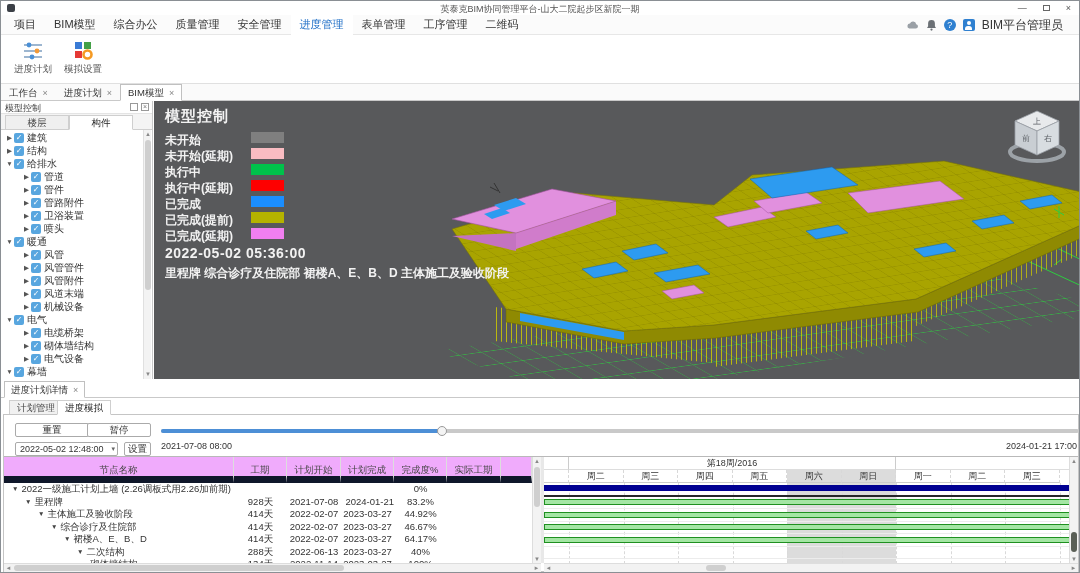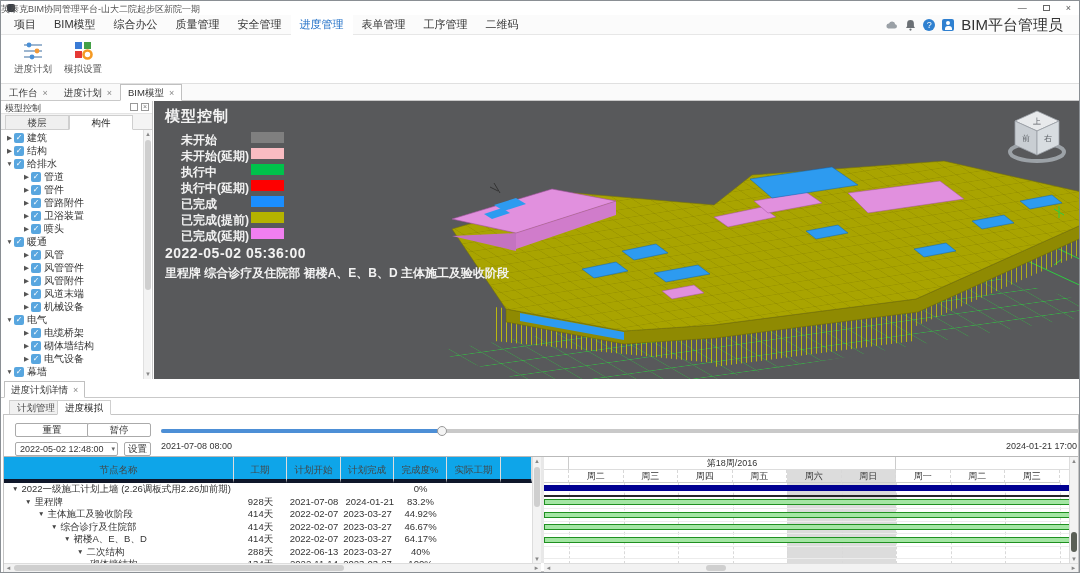--- a/index.html
+++ b/index.html
@@ -1,31 +1,31 @@
 <!DOCTYPE html>
 <html><head>
 <meta charset="utf-8">
 <style>
   html,body{margin:0;padding:0;background:#9aa0a6;}
   *{box-sizing:border-box;font-family:"Liberation Sans","DejaVu Sans",sans-serif;}
   .app{position:relative;width:1080px;height:573px;background:#fff;border:1px solid #8a8f94;overflow:hidden;margin:0 auto;}
   
   .titlebar{position:absolute;left:0;top:0;width:100%;height:14px;background:#fff;}
   .app-logo{position:absolute;left:6px;top:3px;width:8px;height:8px;background:#3b3f46;border-radius:2px;}
-  .win-title{position:absolute;left:0;right:0;top:2px;text-align:left;font-size:9px;color:#555;}
+  .win-title{position:absolute;left:0;right:0;top:2px;text-align:center;font-size:9px;color:#555;}
   .win-controls{position:absolute;right:8px;top:0;height:14px;display:flex;gap:16px;align-items:center;}
   .win-controls span{font-size:9px;color:#555;line-height:14px;cursor:default;}
   .win-box{display:inline-block;width:7px;height:6px;border:1px solid #666;}
   
   .menubar{position:absolute;left:0;top:14px;width:100%;height:20px;background:#fbfbfb;border-bottom:1px solid #e7e7e7;}
   .menu-items{position:absolute;left:4px;top:0;height:20px;display:flex;}
   .menu-item{padding:0 9px;line-height:19px;font-size:11px;color:#333;}
   .menu-item.active{color:#2472c8;background:#fff;}
   .menu-right{position:absolute;right:16px;top:0;height:20px;display:flex;align-items:center;gap:7px;}
-  .mr-user{font-size:15px;color:#333;}
+  .mr-user{font-size:12px;color:#333;}
   .help-badge{width:12px;height:12px;border-radius:50%;background:#2f80d0;color:#fff;font-size:9px;line-height:12px;text-align:center;}
   .avatar-badge{width:12px;height:12px;border-radius:2px;background:#2f80d0;position:relative;}
   .avatar-badge:before{content:"";position:absolute;left:4px;top:2px;width:4px;height:4px;border-radius:50%;background:#fff;}
   .avatar-badge:after{content:"";position:absolute;left:2.5px;top:6.5px;width:7px;height:4px;border-radius:3px 3px 0 0;background:#fff;}
   
   .toolbar{position:absolute;left:0;top:34px;width:100%;height:49px;background:#fff;border-bottom:1px solid #e0e0e0;}
   .tool-btn{position:absolute;top:4px;width:48px;height:42px;text-align:center;}
   .tool-btn .tico{display:block;margin:2px auto 2px;}
   .tool-label{font-size:9.5px;color:#555;}
   
@@ -50,21 +50,21 @@
   .tlabel{font-size:10px;color:#333;vertical-align:middle;}
   .tree-scroll{position:absolute;right:1px;top:29px;width:8px;height:249px;background:#f3f3f3;border-left:1px solid #e0e0e0;}
   .tree-scroll .arr{position:absolute;left:0;width:8px;height:9px;font-size:6px;color:#888;text-align:center;line-height:9px;}
   .tree-thumb{position:absolute;left:1px;top:10px;width:6px;height:150px;background:#cfcfcf;border-radius:3px;}
   
   .viewport{position:absolute;left:153px;top:0;width:927px;height:278px;background:#58595b;overflow:hidden;}
   .model-svg{position:absolute;left:0;top:0;}
   .legend{position:absolute;left:11px;top:6px;color:#f2f2f2;}
   .legend-title{font-size:15px;font-weight:bold;letter-spacing:1px;margin-bottom:4px;}
   .legend-row{position:relative;height:16px;}
-  .legend-label{font-size:12px;font-weight:bold;line-height:15px;margin-left:16px;}
+  .legend-label{font-size:12px;font-weight:bold;line-height:15px;}
   .legend-swatch{position:absolute;left:86px;top:2px;width:33px;height:11px;}
   .vp-timestamp{font-size:14px;font-weight:bold;margin-top:3px;letter-spacing:.5px;}
   .vp-caption{font-size:12px;font-weight:bold;margin-top:4px;white-space:nowrap;}
   .viewcube{position:absolute;right:10px;top:2px;}
   
   .sim-tabbar{position:absolute;left:0;top:378px;width:100%;height:19px;background:#fff;}
   .sim-tab{position:absolute;left:3px;top:2px;height:17px;line-height:16px;padding:0 6px;font-size:9.5px;color:#333;background:#fff;border:1px solid #c0c0c0;border-bottom-color:#fff;z-index:2;}
   .sim-tab .tclose{margin-left:5px;color:#888;font-size:9px;}
   .sim-tabbar .underline{position:absolute;left:0;right:0;bottom:0;border-bottom:1px solid #c9c9c9;}
   .sim-tabs{position:absolute;left:0;top:398px;width:100%;height:16px;background:#fff;}
@@ -74,21 +74,21 @@
   .btn{position:absolute;height:14px;background:#fff;border:1px solid #aaa;border-radius:2px;font-size:9.5px;color:#333;text-align:center;line-height:12px;}
   .combo{position:absolute;left:11px;top:27px;width:103px;height:14px;border:1px solid #aaa;border-radius:2px;background:#fff;font-size:9px;color:#333;line-height:12px;padding-left:4px;}
   .combo .carr{position:absolute;right:2px;top:0;font-size:7px;color:#666;line-height:12px;}
   .slider-track{position:absolute;left:157px;top:14px;width:918px;height:4px;border-radius:2px;background:#c9c9c9;}
   .slider-fill{position:absolute;left:0;top:0;height:4px;border-radius:2px;background:#4d8fd6;}
   .slider-handle{position:absolute;top:-3px;width:10px;height:10px;border-radius:50%;background:#f4f4f4;border:1px solid #999;}
   .slider-lab{position:absolute;top:26px;font-size:9px;color:#333;}
   
   .tables{position:absolute;left:0;top:41px;width:1074px;height:107px;border-top:1px solid #b9b9b9;overflow:hidden;}
   .ltable{position:absolute;left:0;top:0;width:537px;height:107px;border-right:1px solid #b9b9b9;}
-  .th-cell{position:absolute;top:0;height:26px;border-right:1px solid #ddd;border-bottom:4px solid #0f172a;font-size:9.5px;color:#444;text-align:center;line-height:26px;background:#0ea5e9;}
+  .th-cell{position:absolute;top:0;height:26px;border-right:1px solid #ddd;border-bottom:7px solid #0f172a;font-size:9.5px;color:#444;text-align:center;line-height:26px;background:#f0abfc;}
   .t-row{position:absolute;left:0;width:528px;height:12.5px;}
   .t-name{position:absolute;top:0;height:12.5px;font-size:9.5px;color:#333;white-space:nowrap;line-height:12.5px;}
   .t-cell{position:absolute;top:0;height:12.5px;font-size:9.5px;color:#333;text-align:center;line-height:12.5px;}
   .rcaret{font-size:6.5px;color:#444;margin-right:3px;vertical-align:middle;}
   .vscroll{position:absolute;top:0;width:9px;height:107px;background:#f3f3f3;border-left:1px solid #ddd;}
   .vscroll .arr{position:absolute;left:0;width:8px;height:9px;font-size:6px;color:#888;text-align:center;line-height:9px;}
   .vthumb{position:absolute;left:1px;width:6px;background:#cfcfcf;border-radius:3px;}
   
   .gantt{position:absolute;left:540px;top:0;width:532px;height:107px;overflow:hidden;background:#fff;}
   .g-group{position:absolute;top:0;height:13px;border-bottom:1px solid #ddd;border-right:1px solid #ccc;font-size:9px;color:#333;text-align:center;line-height:13px;}

